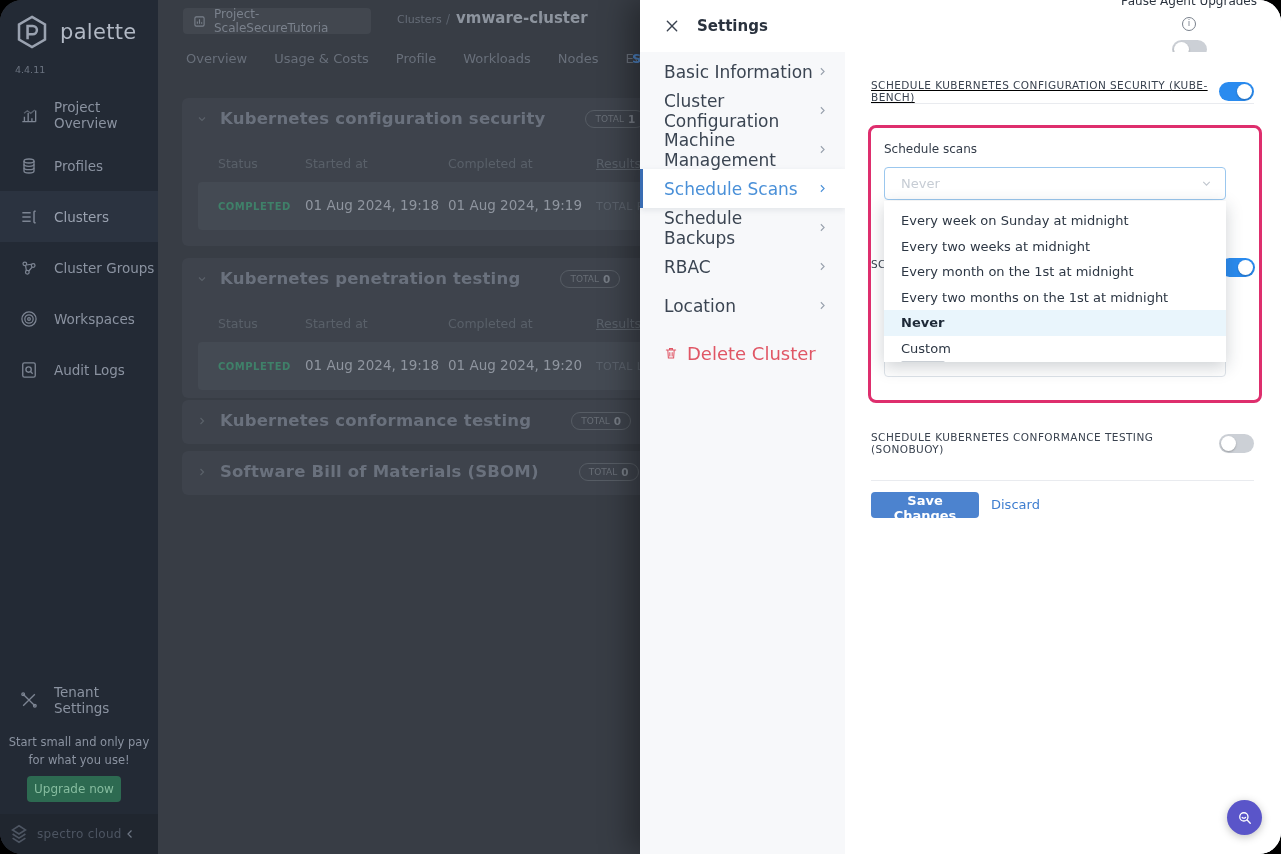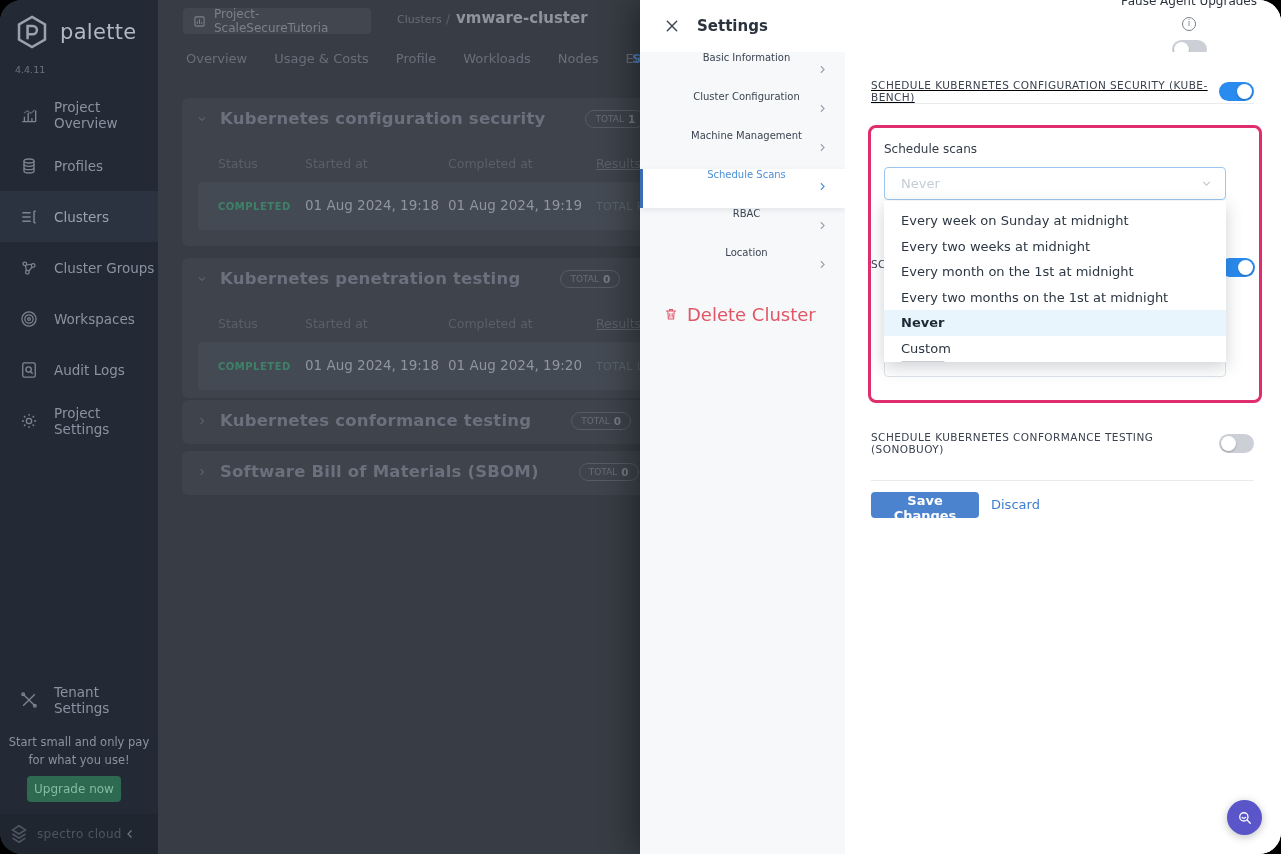--- a/index.html
+++ b/index.html
@@ -81,22 +81,22 @@
   .info-icon::after{content:"i";line-height:1;}
   .tg{width:35px;height:19px;border-radius:10px;position:relative;cursor:pointer;flex:none;}
   .tg.on{background:#2a8bef;}
   .tg.off{background:#ccd0d6;}
   .tg::after{content:"";position:absolute;top:2px;width:15px;height:15px;border-radius:50%;
     background:#fff;box-shadow:0 1px 2px rgba(0,0,0,.25);}
   .tg.on::after{right:2px;}
   .tg.off::after{left:2px;}
 
   .p-menu{position:absolute;top:52px;left:0;width:205px;bottom:0;background:#f7f8fa;}
-  .m-item{height:39px;display:flex;align-items:center;padding:0 16px 0 24px;font-size:10px;
-    color:#3b4552;cursor:pointer;box-sizing:border-box;flex-direction:column;}
+  .m-item{height:39px;display:flex;align-items:center;padding:0 16px 0 24px;font-size:17px;
+    color:#3b4552;cursor:pointer;box-sizing:border-box;}
   .m-item .chev{margin-left:auto;color:#98a1ac;}
   .m-item.selected{background:#fff;color:#4a90d8;border-left:3px solid #3a6db3;padding-left:21px;
     box-shadow:0 2px 6px rgba(40,55,75,.10);}
   .m-delete{height:48px;display:flex;align-items:center;gap:9px;padding-left:24px;
     color:#e05665;font-size:18px;cursor:pointer;margin-top:4px;}
 
   .p-content{position:absolute;left:205px;top:52px;right:0;bottom:0;background:#fff;}
   .setting-row{position:absolute;left:26px;right:27px;display:flex;align-items:center;
     justify-content:space-between;}
   .setting-label{font-size:10.5px;color:#39424f;letter-spacing:.45px;font-weight:500;}
@@ -207,29 +207,20 @@
       <div class="nav-item">
         <span class="nav-icon">
           <svg viewBox="0 0 24 24" fill="none" stroke="currentColor" stroke-width="1.6" width="20" height="20">
             <rect x="4.5" y="3.5" width="15" height="17" rx="2"></rect>
               <circle cx="11.5" cy="11.5" r="3.2"></circle>
             <path d="M13.8 13.8l2.6 2.6"></path>
           </svg>
         </span>
         <span>Audit Logs</span>
       </div>
-      <div class="nav-item">
-        <span class="nav-icon">
-          <svg viewBox="0 0 24 24" fill="none" stroke="currentColor" stroke-width="1.6" width="20" height="20">
-            <circle cx="12" cy="12" r="3.2"></circle>
-            <path d="M12 3.5v2.3M12 18.2v2.3M3.5 12h2.3M18.2 12h2.3M6 6l1.7 1.7M16.3 16.3L18 18M18 6l-1.7 1.7M7.7 16.3L6 18"></path>
-          </svg>
-        </span>
-        <span>Project Settings</span>
-      </div>
     </div>
 
     <div class="tenant-row">
       <span class="nav-icon">
         <svg viewBox="0 0 24 24" fill="none" stroke="currentColor" stroke-width="1.6" width="20" height="20">
           <path d="M5 5l14 14M19 5L5 19"></path>
             <circle cx="5" cy="5" r="1.6"></circle>
             <circle cx="19" cy="19" r="1.6"></circle>
         </svg>
       </span>
@@ -409,20 +400,28 @@
         <span>Machine Management</span>
         <span class="chev">
           <svg width="13" height="13" viewBox="0 0 24 24" fill="none" stroke="currentColor" stroke-width="2">
               <path d="M9 6l6 6-6 6"></path>
             </svg>
         </span>
       </div>
       <div class="m-item selected">
         <span>Schedule Scans</span>
         <span class="chev" style="color:#4a90d8">
+          <svg width="13" height="13" viewBox="0 0 24 24" fill="none" stroke="currentColor" stroke-width="2">
+              <path d="M9 6l6 6-6 6"></path>
+            </svg>
+        </span>
+      </div>
+      <div class="m-item">
+        <span>Schedule Backups</span>
+        <span class="chev">
           <svg width="13" height="13" viewBox="0 0 24 24" fill="none" stroke="currentColor" stroke-width="2">
               <path d="M9 6l6 6-6 6"></path>
             </svg>
         </span>
       </div>
       <div class="m-item">
         <span>RBAC</span>
         <span class="chev">
           <svg width="13" height="13" viewBox="0 0 24 24" fill="none" stroke="currentColor" stroke-width="2">
               <path d="M9 6l6 6-6 6"></path>

